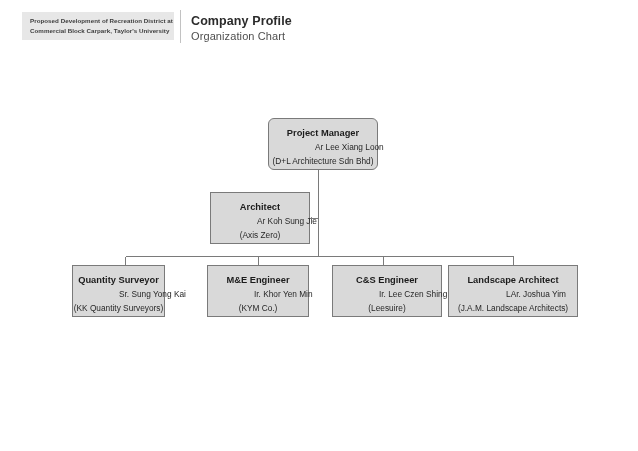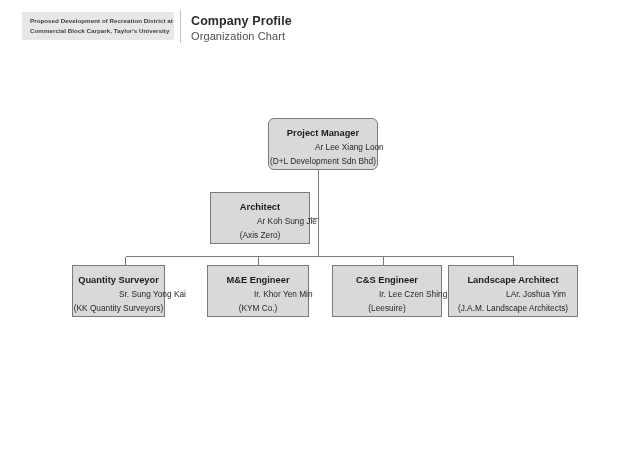--- a/index.html
+++ b/index.html
@@ -159,21 +159,21 @@
       <line x1="125.5" y1="256.5" x2="125.5" y2="265"></line>
       <line x1="258.5" y1="256.5" x2="258.5" y2="265"></line>
       <line x1="383.5" y1="256.5" x2="383.5" y2="265"></line>
       <line x1="513.5" y1="256.5" x2="513.5" y2="265"></line>
     </g>
   </svg>
 
   <div class="node-box" id="node-pm">
     <div class="node-title">Project Manager</div>
     <div class="node-person">Ar Lee Xiang Loon</div>
-    <div class="node-company">(D+L Development Sdn Bhd)</div>
+    <div class="node-company">(D+L Architecture Sdn Bhd)</div>
   </div>
 
   <div class="node-box" id="node-architect">
     <div class="node-title">Architect</div>
     <div class="node-person">Ar Koh Sung Jie</div>
     <div class="node-company">(Axis Zero)</div>
   </div>
 
   <div class="node-box" id="node-qs">
     <div class="node-title">Quantity Surveyor</div>

